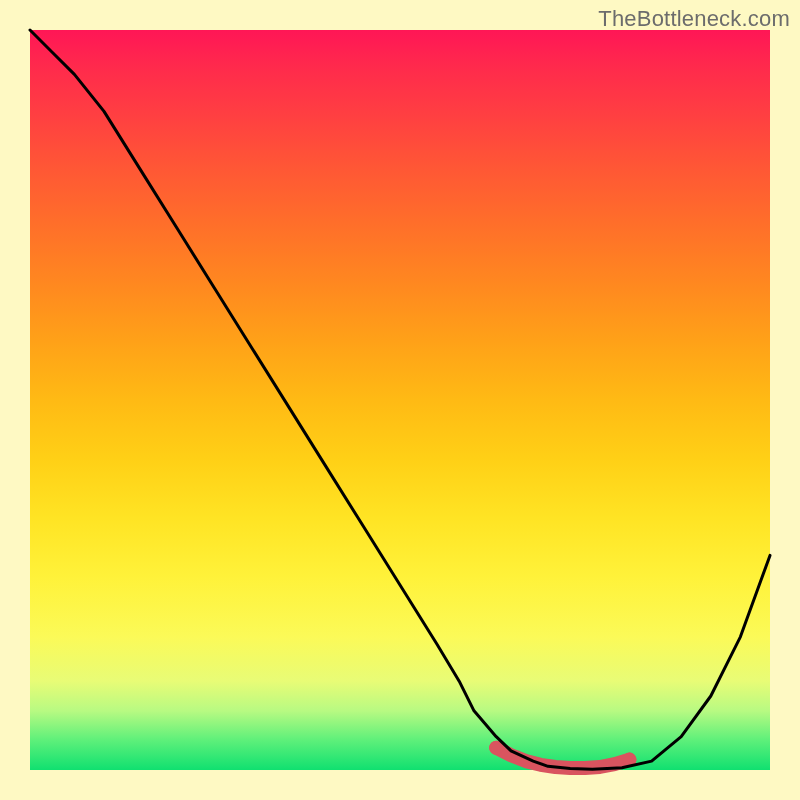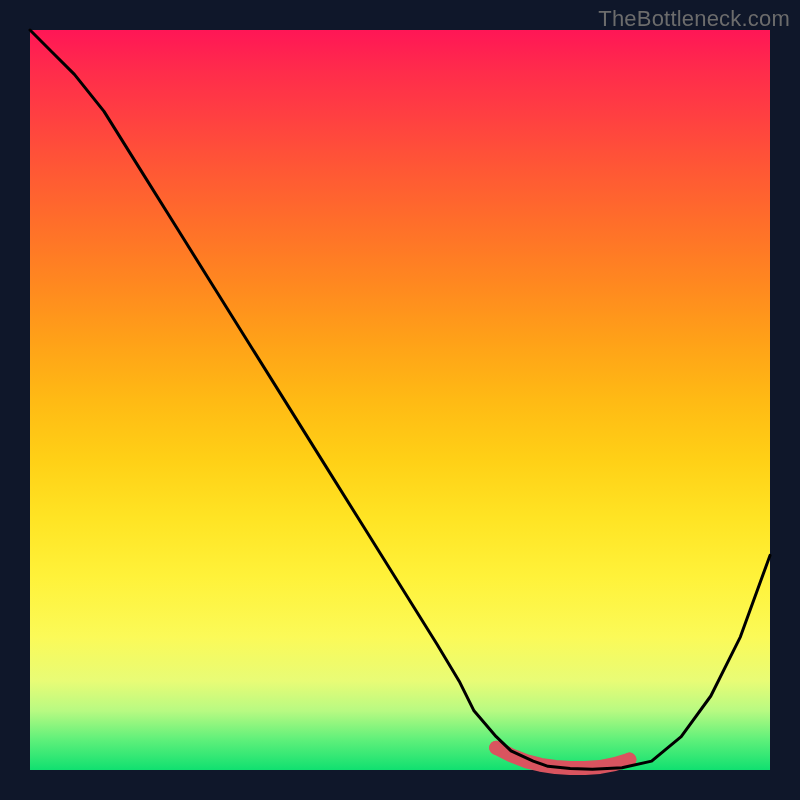--- a/index.html
+++ b/index.html
@@ -8,21 +8,21 @@
     width: 800px;
     height: 800px;
     overflow: hidden;
     background: #000;
     font-family: Arial, Helvetica, sans-serif;
   }
   .frame {
     position: relative;
     width: 800px;
     height: 800px;
-    background: #0f172a;
+    background: #fef9c3;
   }
   .plot-area {
     position: absolute;
     left: 30px;
     top: 30px;
     width: 740px;
     height: 740px;
     
     background: linear-gradient(to bottom,
       #ff1656 0%,

